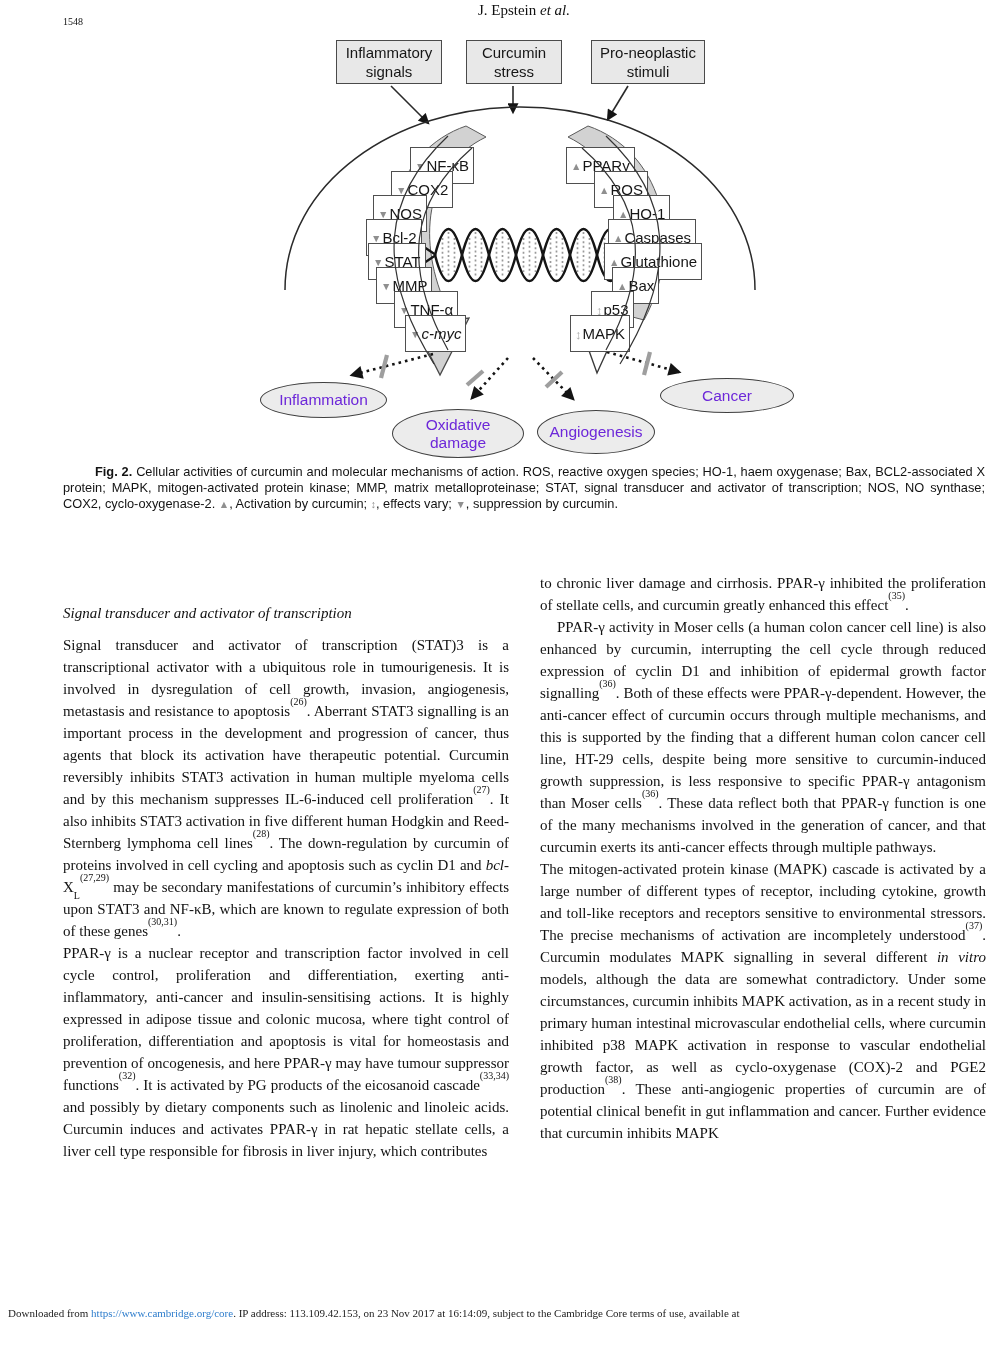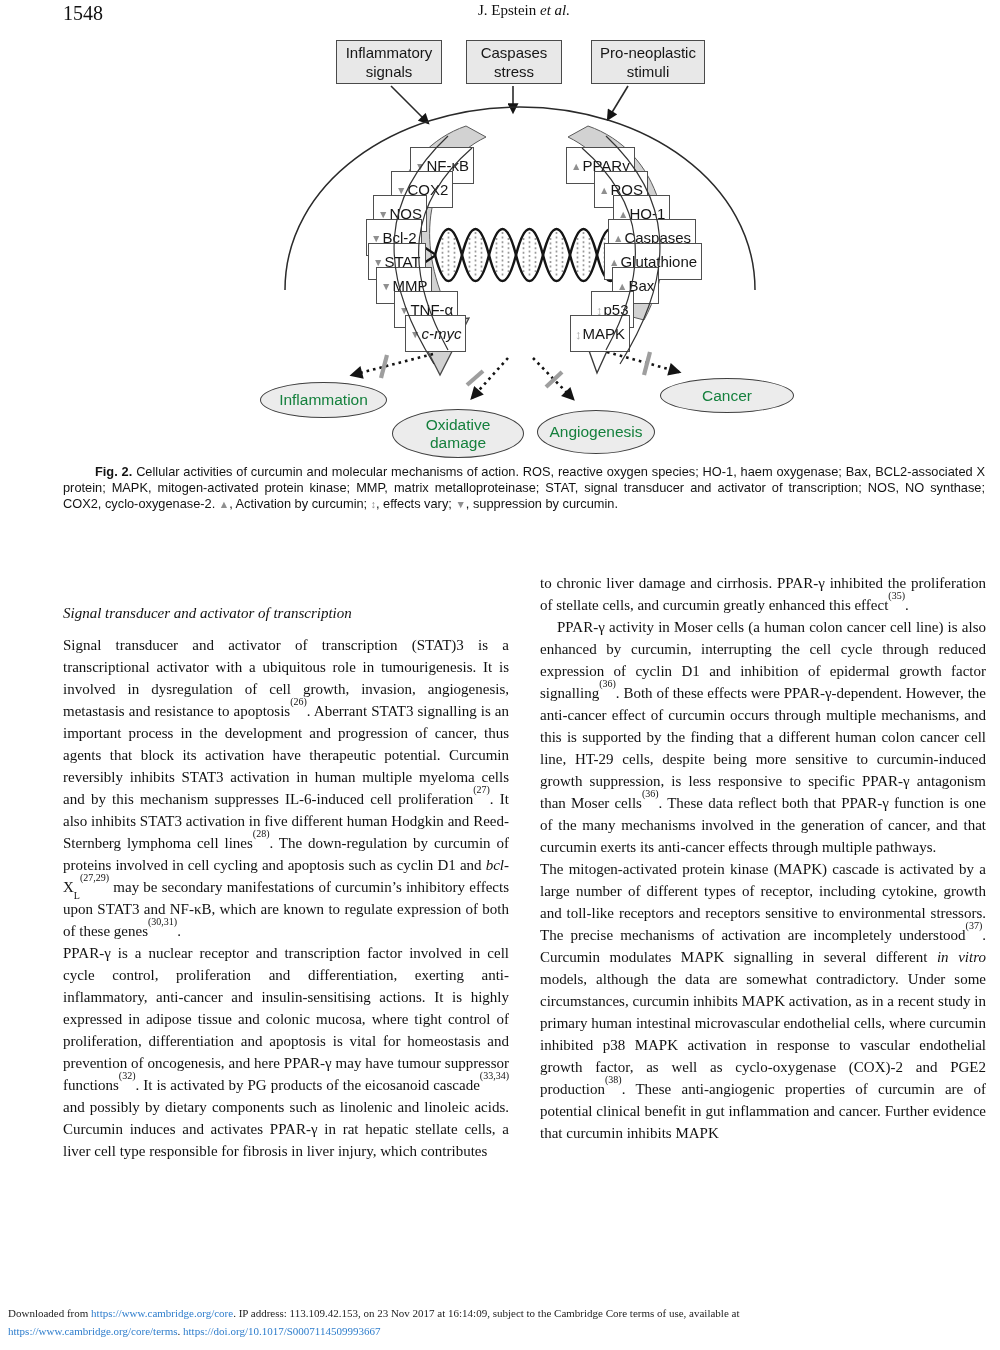--- a/index.html
+++ b/index.html
@@ -1,35 +1,35 @@
 <!DOCTYPE html>
 <html><head>
 <meta charset="utf-8">
 <style>
   html,body{margin:0;padding:0;}
   body{width:1000px;height:1350px;position:relative;background:#ffffff;overflow:hidden;
        font-family:"Liberation Serif",serif;color:#111;}
   
-  .hdr-num{position:absolute;left:63px;top:2px;font-size:20px;}
+  .hdr-num{position:absolute;left:63px;top:16px;font-size:10px;}
   .hdr-author{position:absolute;left:63px;top:2px;width:922px;text-align:center;font-size:15px;}
   
   .fsvg{position:absolute;left:0;top:0;}
   .fbg{z-index:1;} .ffg{z-index:3;pointer-events:none;}
   .sbox{position:absolute;z-index:2;background:#e8e8e8;border:1.5px solid #4a4a4a;
         font-family:"Liberation Sans",sans-serif;font-size:15px;line-height:19px;
         text-align:center;padding:2px 4px;color:#161616;}
   .gbox{position:absolute;z-index:2;background:#ffffff;border:1.5px solid #4f4f4f;
         font-family:Liberation Sans, sans-serif;font-size:15px;height:19px;line-height:19px;
         padding:8px 4px;white-space:nowrap;color:#161616;}
   .gbox .mk{color:#8f8f8f;font-size:10.5px;margin-right:1px;vertical-align:1px;}
   .gbox .mk.vary{color:#aaaaaa;font-size:13px;vertical-align:0;}
   .gbox .it{font-style:italic;}
   .obox{position:absolute;z-index:2;background:#ececec;border:1.4px solid #3f3f3f;border-radius:50%;
         display:flex;align-items:center;justify-content:center;text-align:center;
-        font-family:"Liberation Sans",sans-serif;font-size:15.5px;line-height:18px;color:#15803d;}
+        font-family:"Liberation Sans",sans-serif;font-size:15.5px;line-height:18px;color:#6d28d9;}
   
   .caption{position:absolute;left:63px;top:464px;width:922px;z-index:2;
            font-family:"Liberation Sans",sans-serif;font-size:12.8px;line-height:15.8px;
            text-align:justify;color:#131313;}
   .caption b{font-weight:bold;padding-left:32px;}
   .cap-mk{color:#8f8f8f;font-size:10.5px;}
   
   .colL{position:absolute;left:63px;top:574px;width:446px;font-size:15px;line-height:22px;margin-top:28px;}
   .colR{position:absolute;left:540px;top:572px;width:446px;font-size:15px;line-height:22px;}
   .shead{font-style:italic;font-weight:normal;font-size:15px;margin:0 0 10px 0;}
@@ -116,21 +116,21 @@
 
   <g stroke="#9e9e9e" stroke-width="4.2">
     <line x1="387" y1="355" x2="381" y2="378"></line>
     <line x1="483" y1="371" x2="467" y2="385"></line>
     <line x1="546" y1="387" x2="562" y2="372"></line>
     <line x1="650" y1="352" x2="644" y2="375"></line>
   </g>
 </svg>
 
 <div class="sbox" style="left:336px;top:40px;width:96px">Inflammatory signals</div>
-<div class="sbox" style="left:466px;top:40px;width:86px">Caspases stress</div>
+<div class="sbox" style="left:466px;top:40px;width:86px">Curcumin stress</div>
 <div class="sbox" style="left:591px;top:40px;width:104px">Pro-neoplastic stimuli</div>
 
 <div class="gbox" style="left:410px;top:147px"><span class="mk">▼</span><span>NF-κB</span></div>
 <div class="gbox" style="left:391px;top:171px"><span class="mk">▼</span><span>COX2</span></div>
 <div class="gbox" style="left:373px;top:195px"><span class="mk">▼</span><span>NOS</span></div>
 <div class="gbox" style="left:366px;top:219px"><span class="mk">▼</span><span>Bcl-2</span></div>
 <div class="gbox" style="left:368px;top:243px"><span class="mk">▼</span><span>STAT</span></div>
 <div class="gbox" style="left:376px;top:267px"><span class="mk">▼</span><span>MMP</span></div>
 <div class="gbox" style="left:394px;top:291px"><span class="mk">▼</span><span>TNF-α</span></div>
 <div class="gbox" style="left:405px;top:315px"><span class="mk">▼</span><span class="it">c-myc</span></div>
@@ -168,14 +168,13 @@
 </div>
 
 <div class="colR">
   <p class="bodyp">to chronic liver damage and cirrhosis. PPAR-γ inhibited the proliferation of stellate cells, and curcumin greatly enhanced this effect<sup>(35)</sup>.</p>
   <p class="bodyp ind">PPAR-γ activity in Moser cells (a human colon cancer cell line) is also enhanced by curcumin, interrupting the cell cycle through reduced expression of cyclin D1 and inhibition of epidermal growth factor signalling<sup>(36)</sup>. Both of these effects were PPAR-γ-dependent. However, the anti-cancer effect of curcumin occurs through multiple mechanisms, and this is supported by the finding that a different human colon cancer cell line, HT-29 cells, despite being more sensitive to curcumin-induced growth suppression, is less responsive to specific PPAR-γ antagonism than Moser cells<sup>(36)</sup>. These data reflect both that PPAR-γ function is one of the many mechanisms involved in the generation of cancer, and that curcumin exerts its anti-cancer effects through multiple pathways.</p>
   <p class="bodyp">The mitogen-activated protein kinase (MAPK) cascade is activated by a large number of different types of receptor, including cytokine, growth and toll-like receptors and receptors sensitive to environmental stressors. The precise mechanisms of activation are incompletely understood<sup>(37)</sup>. Curcumin modulates MAPK signalling in several different <i>in vitro</i> models, although the data are somewhat contradictory. Under some circumstances, curcumin inhibits MAPK activation, as in a recent study in primary human intestinal microvascular endothelial cells, where curcumin inhibited p38 MAPK activation in response to vascular endothelial growth factor, as well as cyclo-oxygenase (COX)-2 and PGE2 production<sup>(38)</sup>. These anti-angiogenic properties of curcumin are of potential clinical benefit in gut inflammation and cancer. Further evidence that curcumin inhibits MAPK</p>
 </div>
 
 <div class="footer">
   <div>Downloaded from <a class="flink">https://www.cambridge.org/core</a>. IP address: 113.109.42.153, on 23 Nov 2017 at 16:14:09, subject to the Cambridge Core terms of use, available at</div>
-  <div><a class="flink">https://www.cambridge.org/core/terms</a>. <a class="flink">https://doi.org/10.1017/S0007114509993667</a></div>
 </div>
 
 </body></html>

